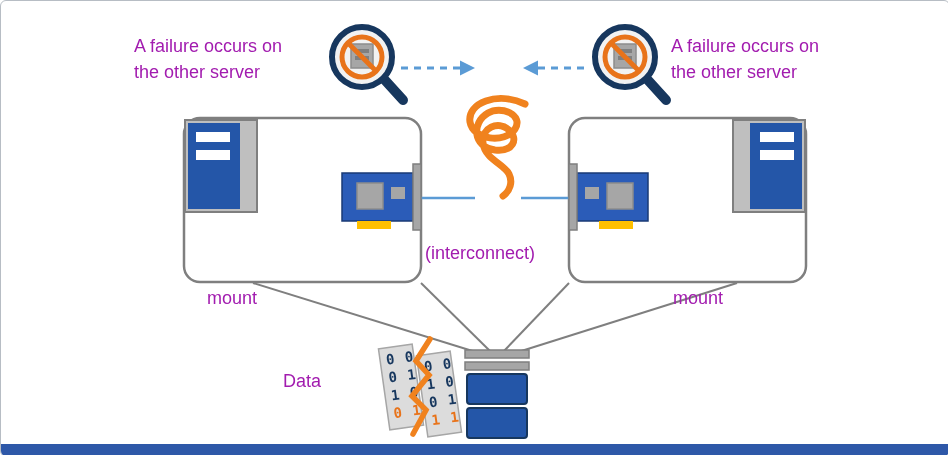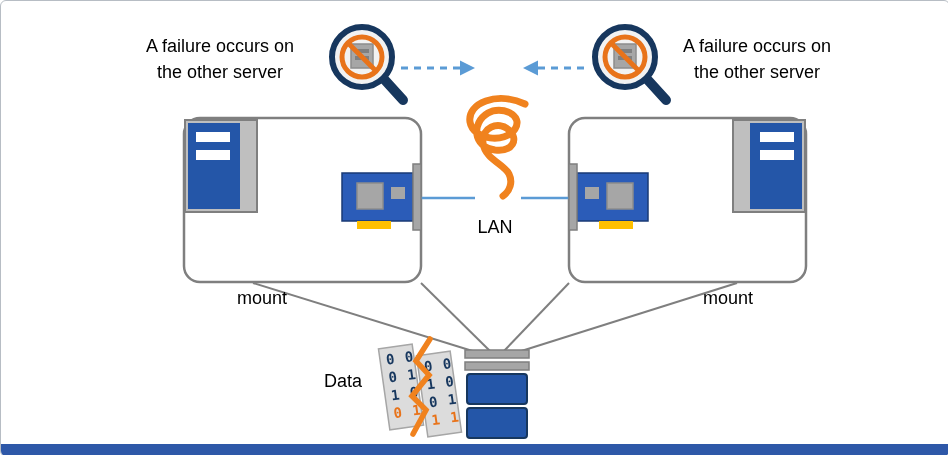--- a/index.html
+++ b/index.html
@@ -8,23 +8,22 @@
     width:948px;height:455px;
     background:#ffffff;
     border:1px solid #b7bdc4;
     border-radius:6px;
     overflow:hidden;
     font-family:"Liberation Sans",sans-serif;
   }
   svg.diagram{position:absolute;left:0;top:0;}
   .label{
     position:absolute;
-    color:#000000;
+    color:#a21caf;
     font-size:18px;
-    text-align:center;
     white-space:normal;
   }
   .callout{line-height:26px;width:172px;}
   .bottom-bar{
     position:absolute;left:0;right:0;bottom:0;height:12px;
     background:#2E58A8;
   }
   .digits{
     font-family:"DejaVu Sans Mono",monospace;
     font-size:14px;font-weight:bold;
@@ -127,21 +126,21 @@
     </g>
     <g>
       <line x1="537" y1="67" x2="588" y2="67" stroke="#5B9BD5" stroke-width="3" stroke-dasharray="7 6"></line>
       <polygon points="537,59.5 522,67 537,74.5" fill="#5B9BD5"></polygon>
     </g>
   </svg>
 
   <div class="label callout" style="left:133px;top:32px;">A failure occurs on the other server</div>
   <div class="label callout" style="left:670px;top:32px;">A failure occurs on the other server</div>
 
-  <div class="label" style="left:424px;top:216px;width:140px;">LAN</div>
+  <div class="label" style="left:424px;top:242px;width:140px;">(interconnect)</div>
 
   <div class="label" style="left:206px;top:287px;width:110px;">mount</div>
   <div class="label" style="left:672px;top:287px;width:110px;">mount</div>
 
   <div class="label" style="left:282px;top:370px;width:120px;">Data</div>
 
   <div class="bottom-bar"></div>
 </div>
 
 </body></html>

